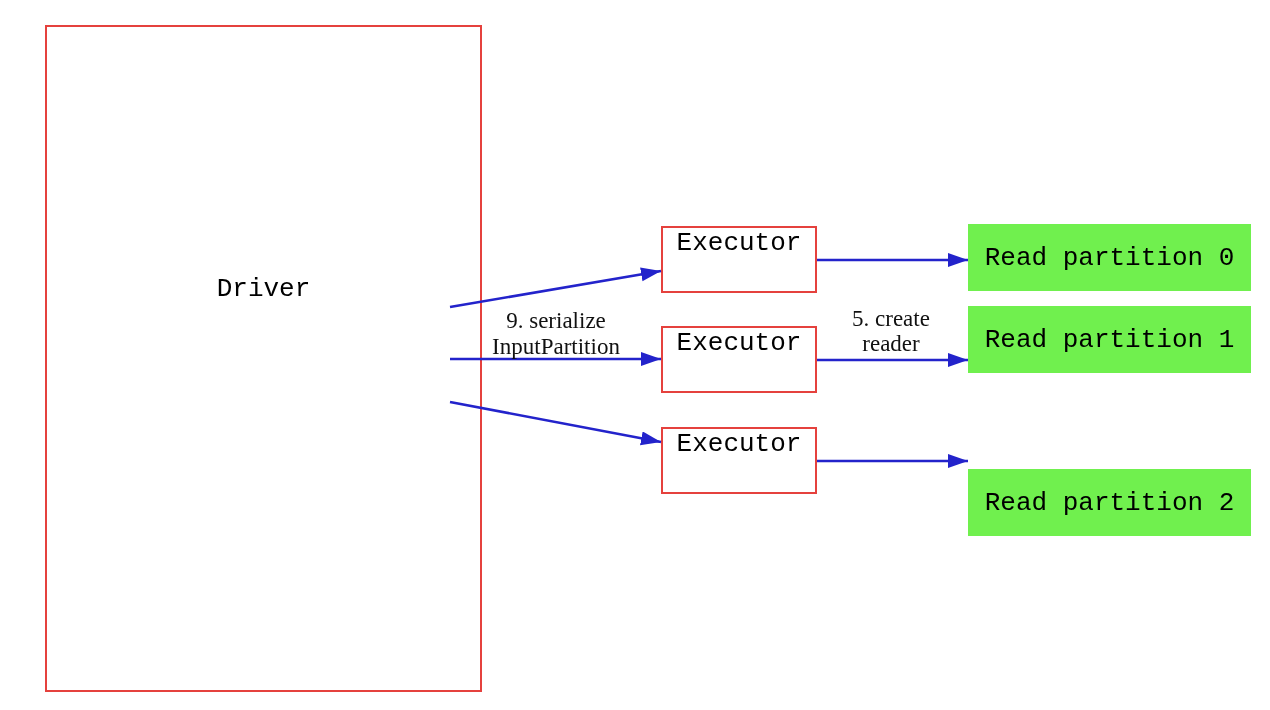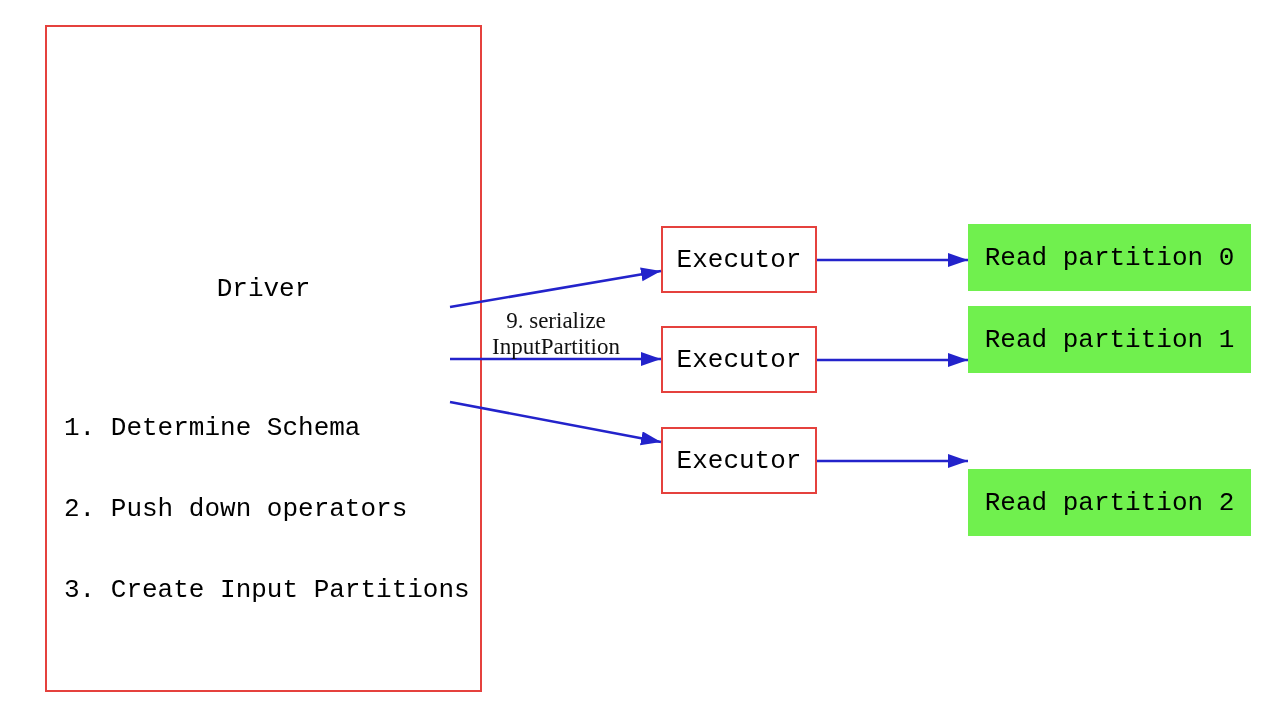--- a/index.html
+++ b/index.html
@@ -38,21 +38,21 @@
   .driver-steps {
     position: absolute;
     left: 17px; top: 334px;
     font-size: 26px;
     line-height: 27px;
     white-space: pre;
   }
   .executor-box {
     left: 661px;
     width: 156px; height: 67px;
-    display: flex; align-items: center; justify-content: center;
+    display: flex; align-items: flex-start; justify-content: center;
     font-size: 26px;
     white-space: pre;
   }
   .exec-0 { top: 226px; }
   .exec-1 { top: 326px; }
   .exec-2 { top: 427px; }
   .partition-box {
     position: absolute;
     left: 968px;
     width: 283px; height: 67px;
@@ -87,25 +87,20 @@
   .label-serialize { left: 446px; top: 308px; width: 220px; }
   .label-reader    { left: 801px; top: 306px; width: 180px; line-height: 25px; }
 </style>
 </head>
 <body>
 
 <div class="stage">
 
   <div class="redbox driver-box">
     <div class="driver-title">Driver</div>
-    <div class="driver-steps">
-      <div>1. Determine Schema</div>
-      <div>2. Push down operators</div>
-      <div>3. Create Input Partitions</div>
-    </div>
   </div>
 
   <div class="redbox executor-box exec-0">
     <span>Executor</span>
   </div>
   <div class="redbox executor-box exec-1">
     <span>Executor</span>
   </div>
   <div class="redbox executor-box exec-2">
     <span>Executor</span>
@@ -132,14 +127,18 @@
     <line class="arrow-line" x1="450" y1="402" x2="661" y2="442" marker-end="url(#arrowhead)"></line>
     <line class="arrow-line" x1="817" y1="260" x2="968" y2="260" marker-end="url(#arrowhead)"></line>
     <line class="arrow-line" x1="817" y1="360" x2="968" y2="360" marker-end="url(#arrowhead)"></line>
     <line class="arrow-line" x1="817" y1="461" x2="968" y2="461" marker-end="url(#arrowhead)"></line>
   </svg>
 
   <div class="edge-label label-serialize">
     <div>9. serialize</div>
     <div>InputPartition</div>
   </div>
+  <div class="edge-label label-reader">
+    <div>5. create</div>
+    <div>reader</div>
+  </div>
 
 </div>
 
 </body></html>

